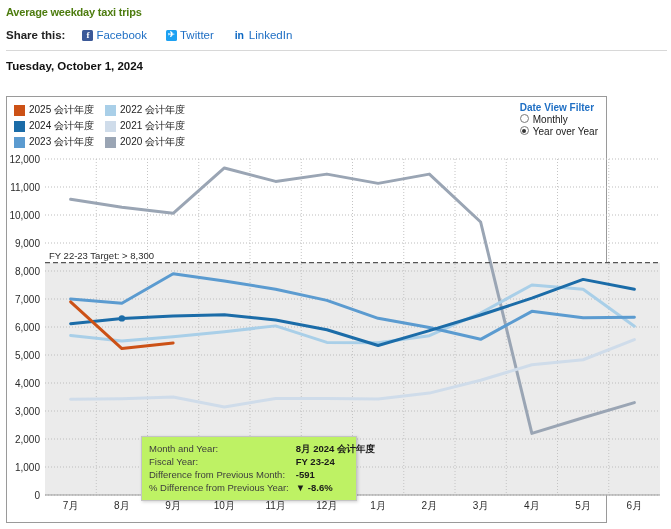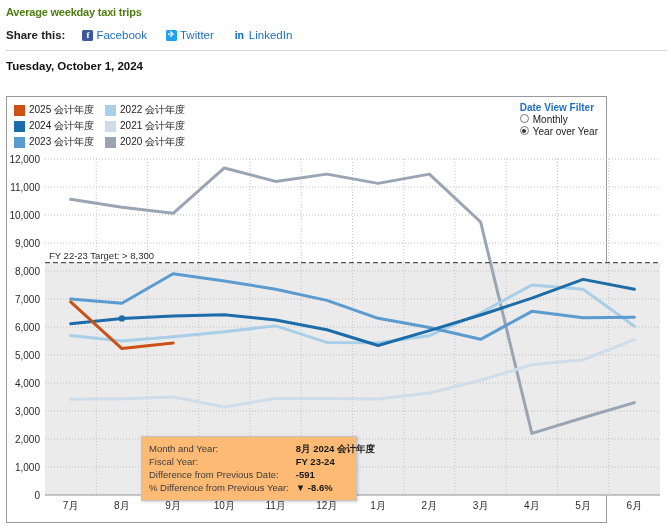--- a/index.html
+++ b/index.html
@@ -79,21 +79,21 @@
   #plot-svg { display: block; }
 
   .ax-label { font-size: 10px; fill: #2b2b2b; font-family: "Liberation Sans", sans-serif; }
   .target-label { font-size: 9.5px; fill: #2b2b2b; font-family: "Liberation Sans", sans-serif; }
 
   
   #tooltip {
     position: absolute;
     left: 134px; top: 339px;
     width: 216px;
-    background: #fdba74;
+    background: #bef264;
     border: 1px solid #c4c4c4;
     box-shadow: 1px 1px 3px rgba(0,0,0,0.18);
     padding: 5px 7px 6px 7px;
     font-size: 9.5px;
     color: #3d3d3d;
     line-height: 1.38;
   }
   #tooltip table { border-collapse: collapse; width: 100%; }
   #tooltip td { padding: 0; vertical-align: top; white-space: nowrap; }
   #tooltip td.v { font-weight: bold; color: #1a1a1a; padding-left: 7px; }
@@ -234,21 +234,21 @@
       <tbody>
           <tr>
         <td>Month and Year:</td>
         <td class="v">8月 2024 会计年度</td>
       </tr>
       <tr>
         <td>Fiscal Year:</td>
         <td class="v">FY 23-24</td>
       </tr>
       <tr>
-        <td>Difference from Previous Date:</td>
+        <td>Difference from Previous Month:</td>
         <td class="v">-591</td>
       </tr>
       <tr>
         <td>% Difference from Previous Year:</td>
         <td class="v">▼ -8.6%</td>
       </tr>
     </tbody>
       </table>
   </div>
 

